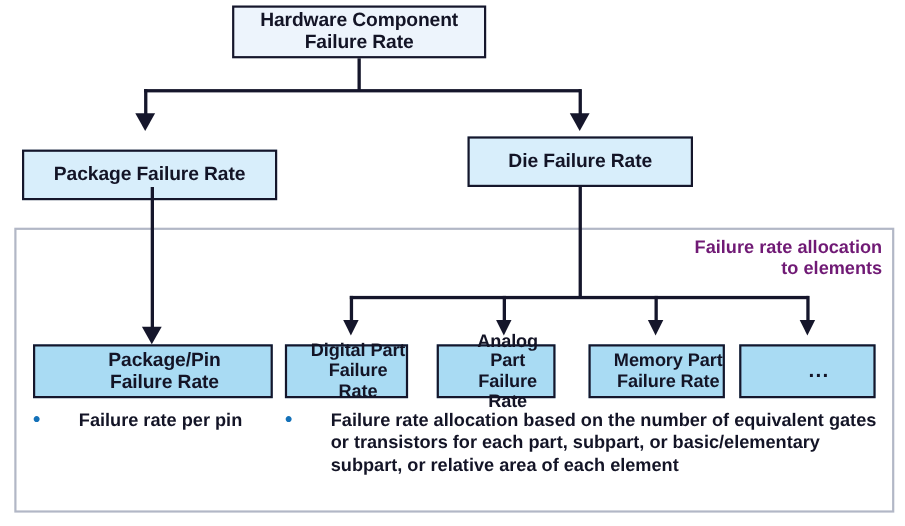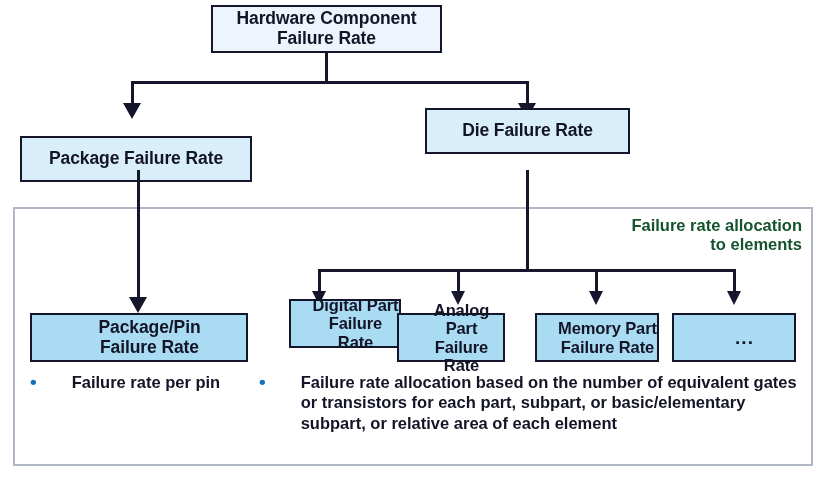--- a/index.html
+++ b/index.html
@@ -83,21 +83,21 @@
     position: absolute;
     box-sizing: border-box;
     border: 2.5px solid #b2b7c6;
     background: transparent;
   }
   #group-label {
     position: absolute;
     text-align: right;
     font-size: 16.5px;
     font-weight: bold;
-    color: #14532d;
+    color: #701a75;
     line-height: 1.18;
   }
 
   
   .note {
     position: absolute;
     display: flex;
     align-items: flex-start;
     color: #131426;
     font-weight: bold;
@@ -134,21 +134,21 @@
   <div class="hline" style="left:131px; top:81px; width:397px;"></div>
 
   <div class="vline" style="left:131px; top:81px; height:24px;"></div>
   <div class="arrowhead" style="left:123px; top:103px;"></div>
 
   <div class="vline" style="left:526px; top:81px; height:24px;"></div>
   <div class="arrowhead" style="left:518px; top:103px;"></div>
 
   <div class="node node-mid" style="left:20px; top:124px; width:232px; height:46px;margin-top:12px;">Package Failure Rate</div>
 
-  <div class="node node-mid" style="left:425px; top:108px; width:205px; height:46px;">Die Failure Rate</div>
+  <div class="node node-mid" style="left:425px; top:124px; width:205px; height:46px;">Die Failure Rate</div>
 
   <div class="vline" style="left:137px; top:170px; height:129px;"></div>
   <div class="arrowhead" style="left:129px; top:297px;"></div>
 
   <div class="vline" style="left:526px; top:170px; height:101px;"></div>
   <div class="hline" style="left:318px; top:269px; width:417px;"></div>
 
   <div class="vline" style="left:318px; top:269px; height:24px;"></div>
   <div class="arrowhead small" style="left:312px; top:291px;"></div>
 
@@ -157,21 +157,21 @@
 
   <div class="vline" style="left:595px; top:269px; height:24px;"></div>
   <div class="arrowhead small" style="left:589px; top:291px;"></div>
 
   <div class="vline" style="left:733px; top:269px; height:24px;"></div>
   <div class="arrowhead small" style="left:727px; top:291px;"></div>
 
   <div class="node node-leaf wide" style="left:30px; top:313px; width:218px; height:49px; white-space:pre-line;">Package/Pin
 Failure Rate</div>
 
-  <div class="node node-leaf" style="left:259px; top:299px; width:112px; height:49px; white-space:pre-line;margin-left:30px;">Digital Part
+  <div class="node node-leaf" style="left:259px; top:313px; width:112px; height:49px; white-space:pre-line;">Digital Part
 Failure Rate</div>
 
   <div class="node node-leaf" style="left:397px; top:313px; width:108px; height:49px; white-space:pre-line;">Analog Part
 Failure Rate</div>
 
   <div class="node node-leaf" style="left:535px; top:313px; width:124px; height:49px; white-space:pre-line;">Memory Part
 Failure Rate</div>
 
   <div class="node node-leaf node-ellipsis" style="left:672px; top:313px; width:124px; height:49px;">...</div>
 

